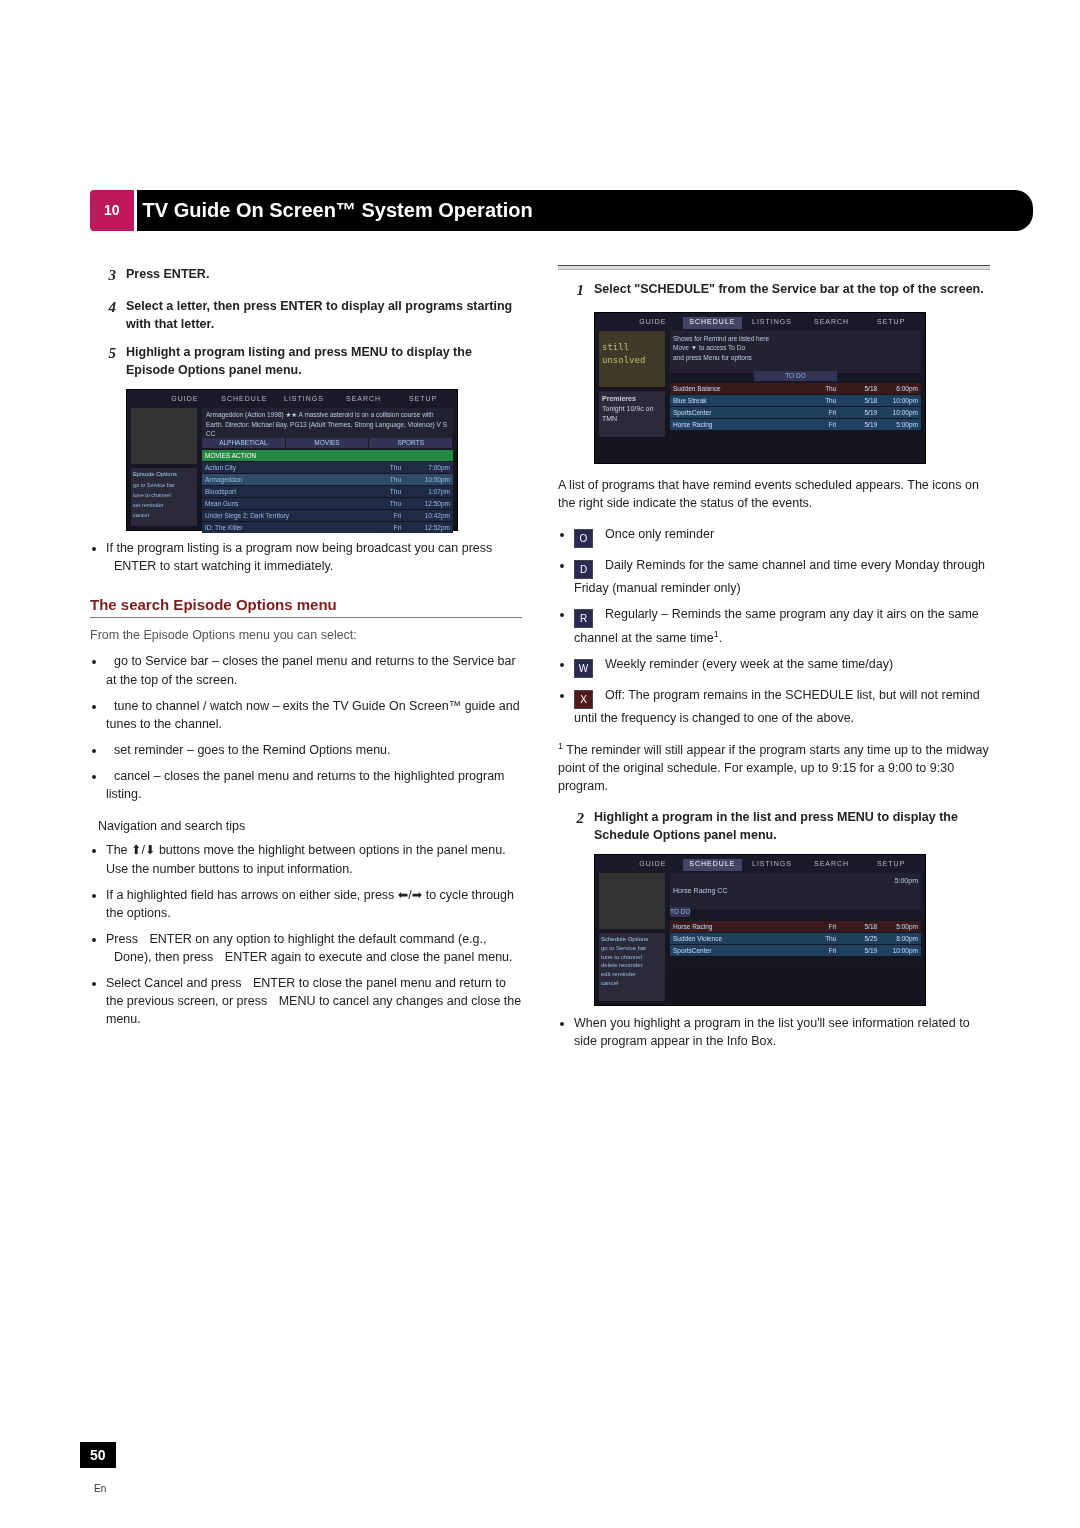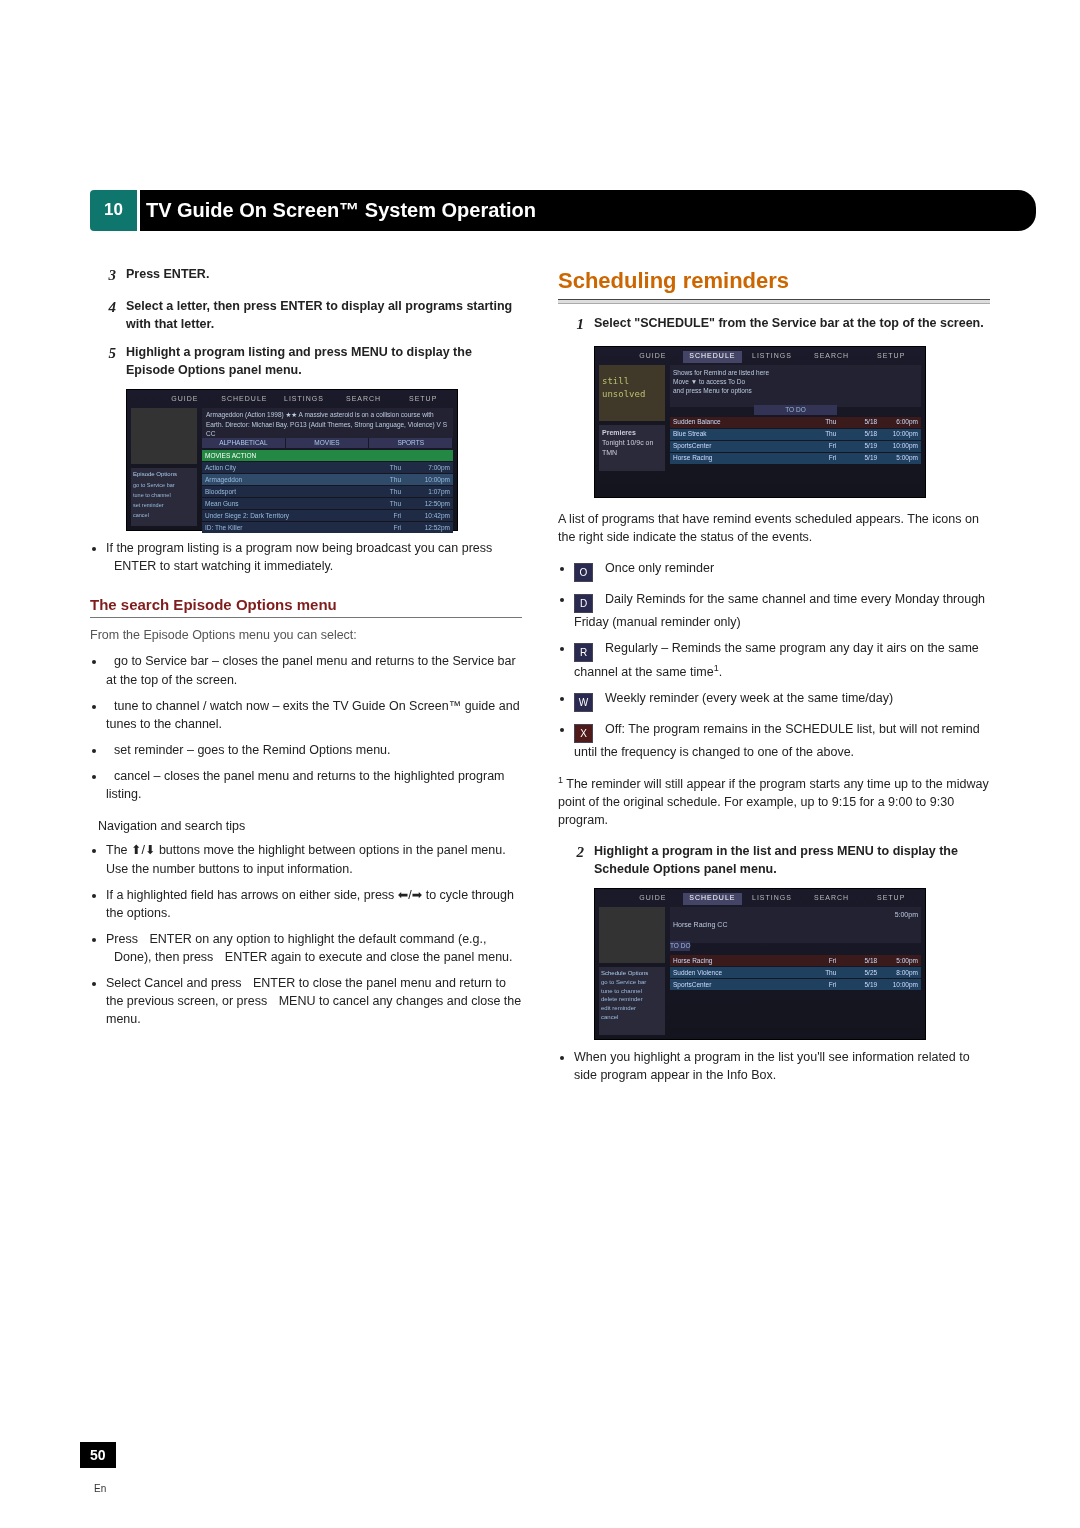--- a/index.html
+++ b/index.html
@@ -17,24 +17,24 @@
     position: relative;
     box-sizing: border-box;
     padding: 190px 90px 0 90px;
   }
   .chapter-head {
     display: flex;
     align-items: stretch;
     margin-bottom: 34px;
   }
   .chapter-num-box {
-    background: #0f766e;
+    background: #be185d;
     color: #fff;
     font-weight: bold;
-    font-size: 17px;
+    font-size: 14px;
     padding: 6px 14px 6px 14px;
     border-radius: 4px 0 0 4px;
     display: flex;
     align-items: center;
   }
   .chapter-title-box {
     background: #000;
     color: #fff;
     font-weight: bold;
     font-size: 20px;
@@ -275,21 +275,20 @@
       <div class="sub-bold" style="margin-top:14px;">Navigation and search tips</div>
       <ul class="bullets">
         <li>The ⬆/⬇ buttons move the highlight between options in the panel menu. Use the number buttons to input information.</li>
         <li>If a highlighted field has arrows on either side, press ⬅/➡ to cycle through the options.</li>
         <li>Press <span class="sub-bold">ENTER</span> on any option to highlight the default command (e.g., <span class="sub-bold">Done</span>), then press <span class="sub-bold">ENTER</span> again to execute and close the panel menu.</li>
         <li>Select Cancel and press <span class="sub-bold">ENTER</span> to close the panel menu and return to the previous screen, or press <span class="sub-bold">MENU</span> to cancel any changes and close the menu.</li>
       </ul>
     </div>
 
     <div class="col">
-      <h2 class="section">Scheduling reminders</h2>
       <div class="section-rule"></div>
 
       <ol class="steps">
         <li>
             <span class="num">1</span>
             <span class="body step-body">Select "SCHEDULE" from the Service bar at the top of the screen.</span>
           </li>
       </ol>
 
       <div class="screenshot screenshot2">

